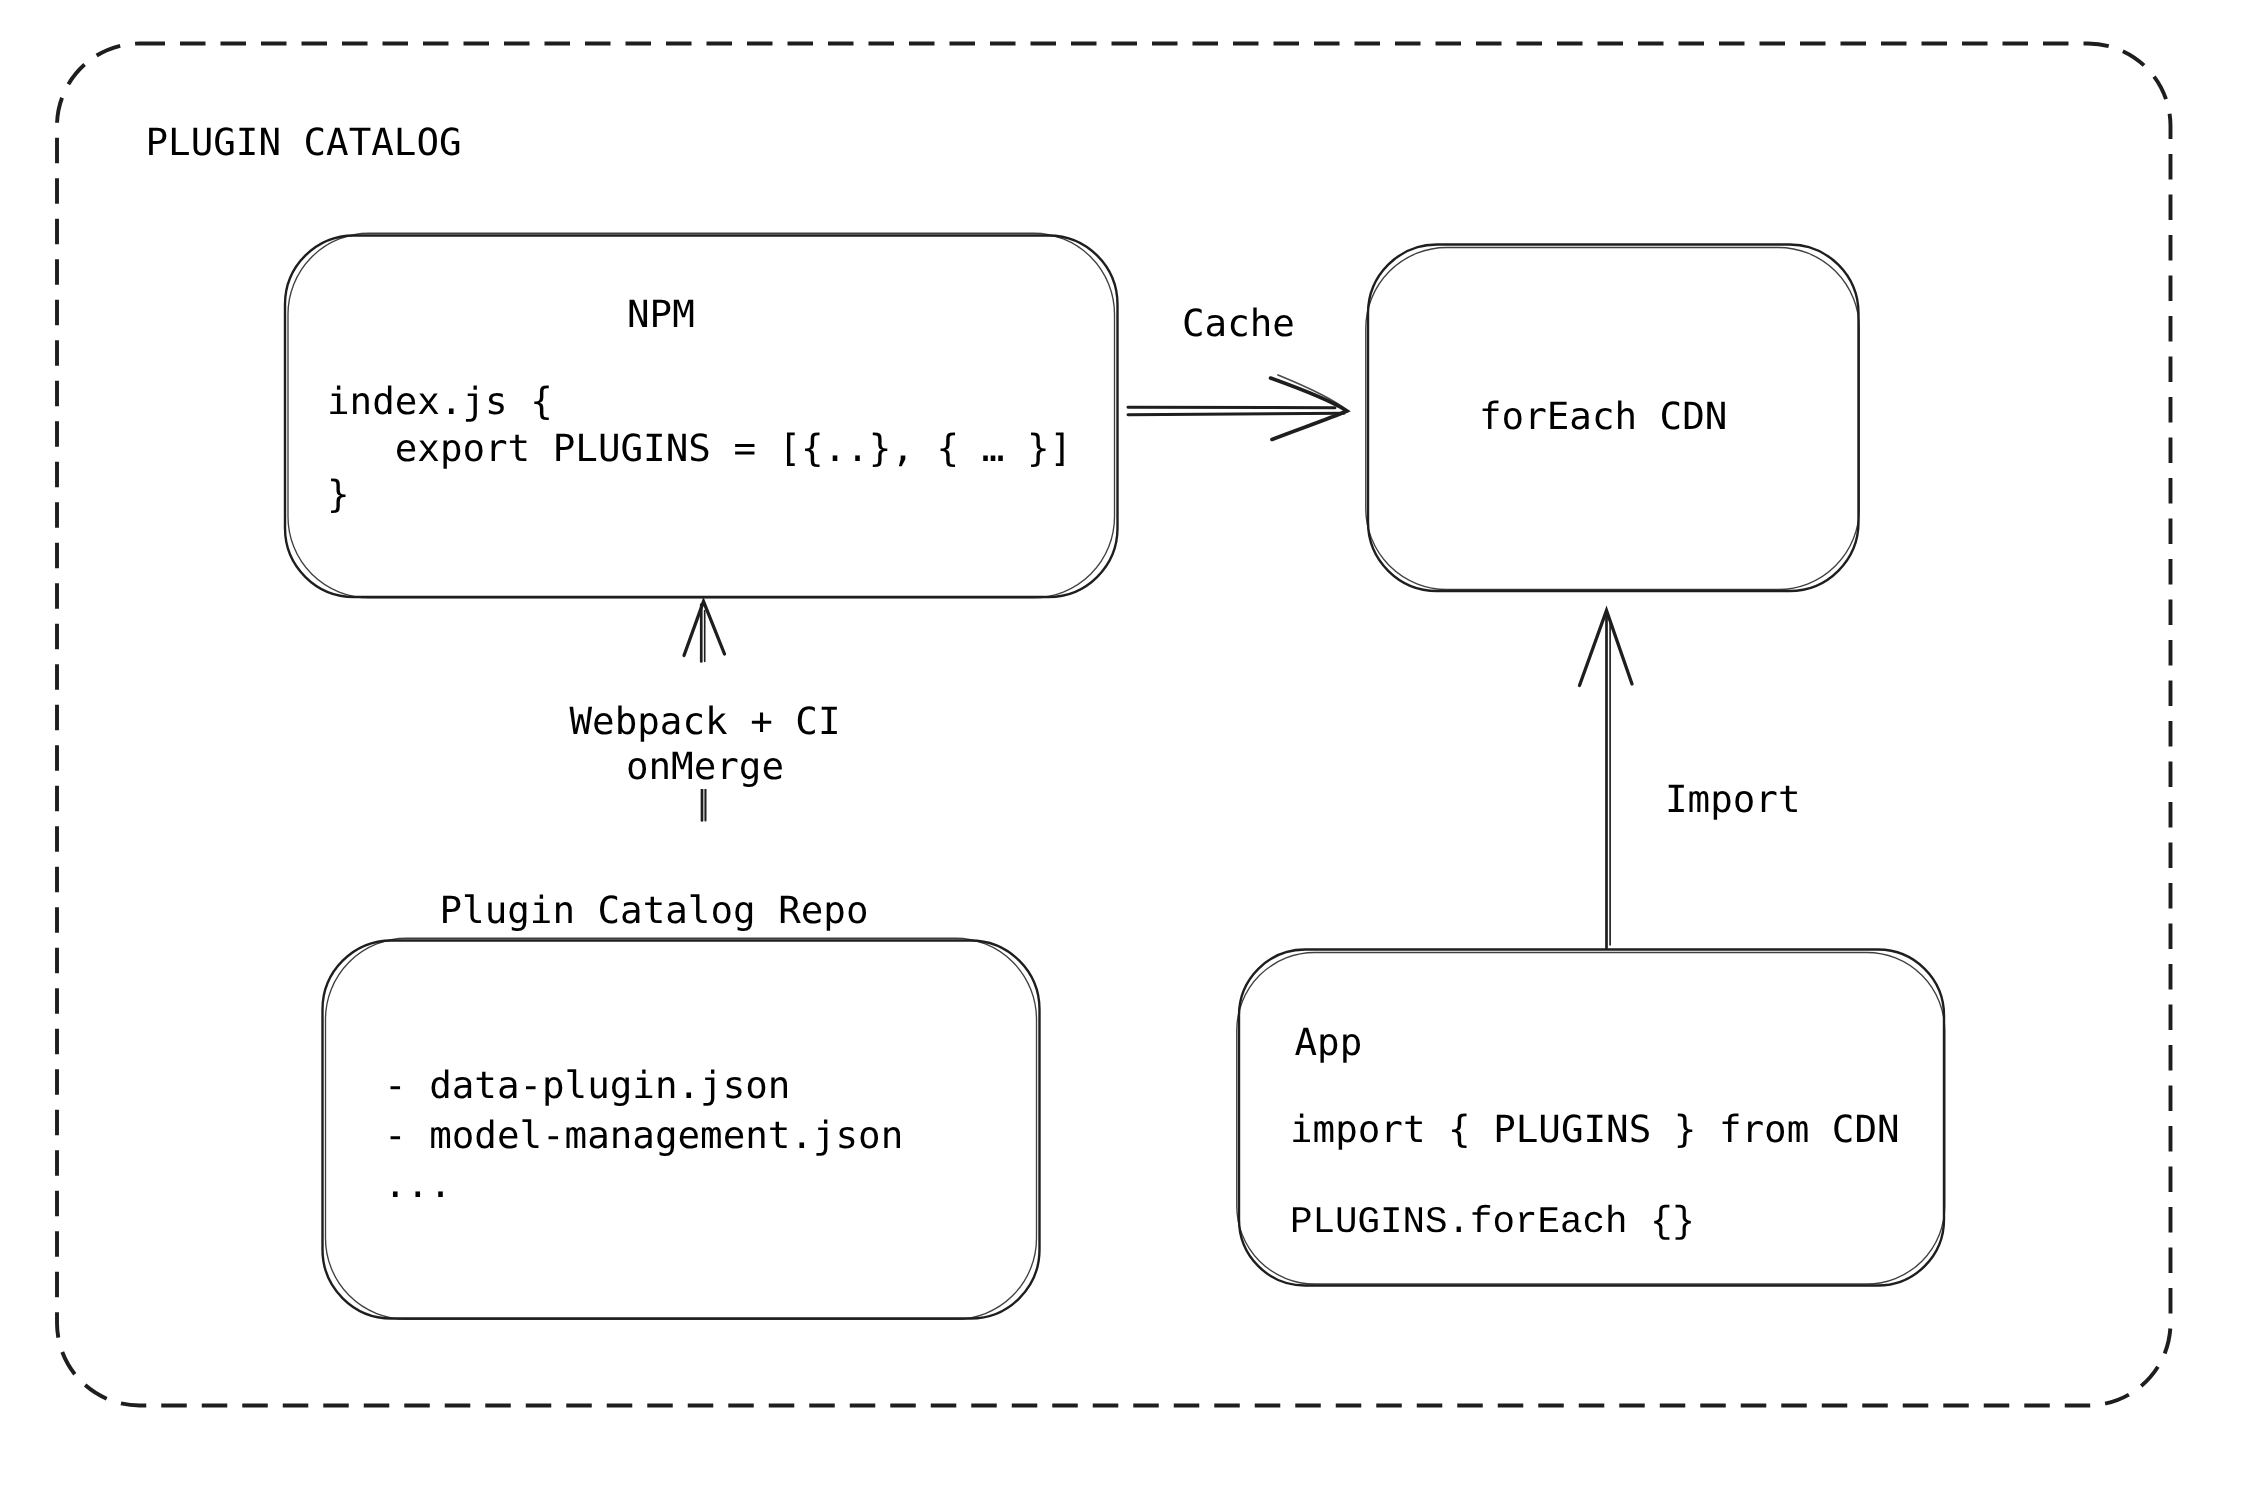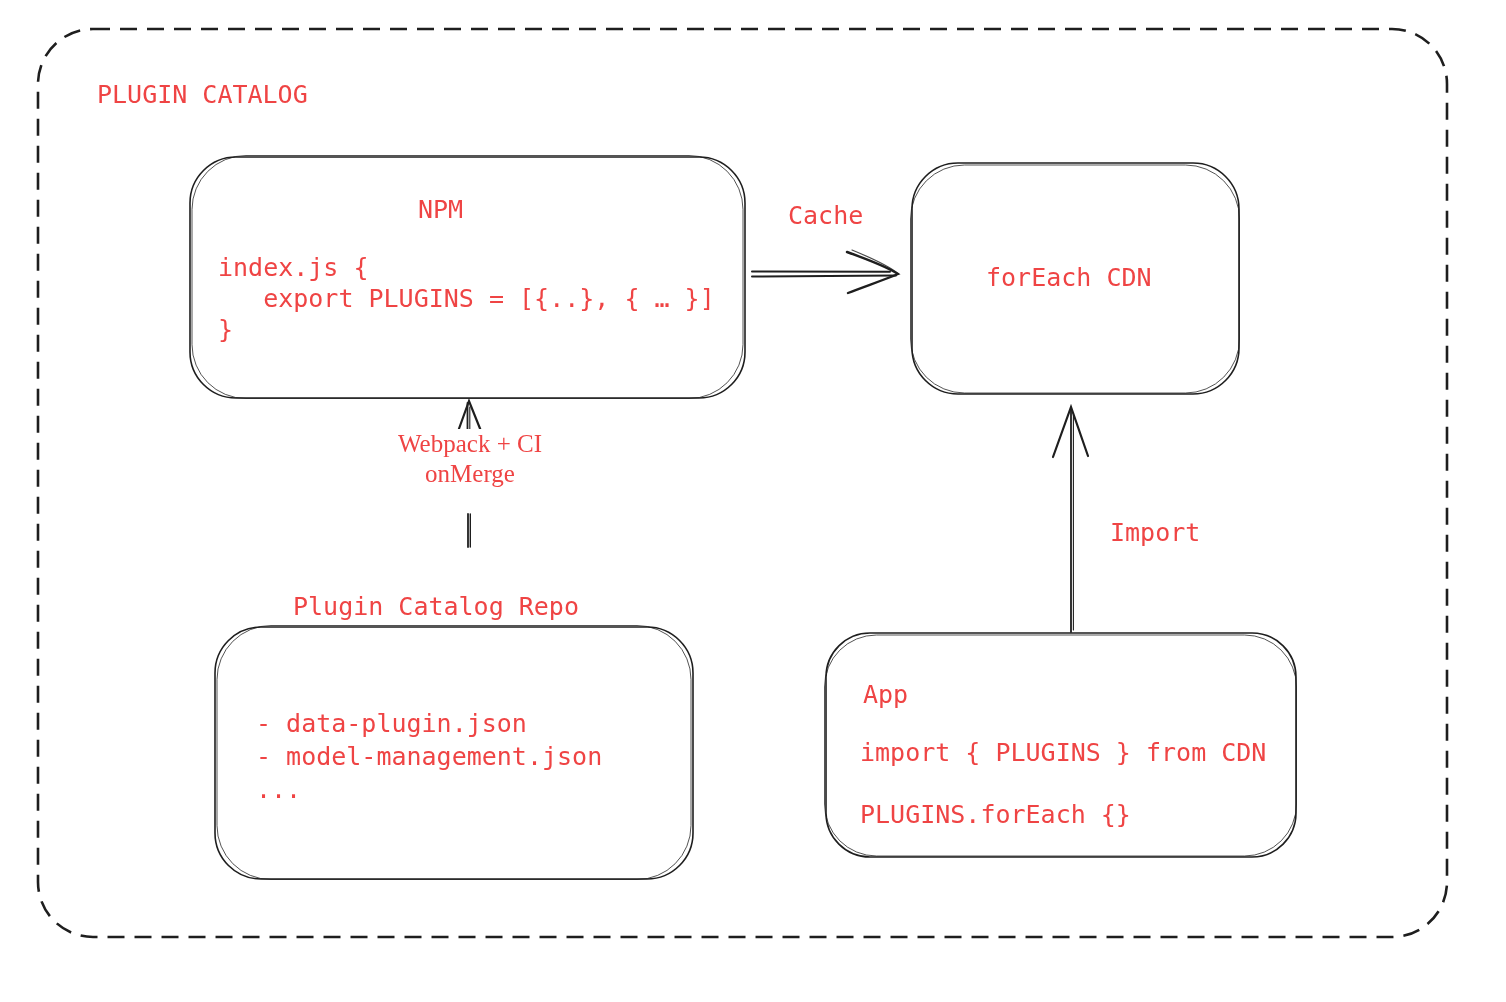--- a/index.html
+++ b/index.html
@@ -19,21 +19,21 @@
   .layer {
     position: absolute;
     left: 0;
     top: 0;
   }
   .t {
     position: absolute;
     font-size: 25px;
     line-height: 32px;
     white-space: pre;
-    color: #ef4444;
+    color: #000000;
     letter-spacing: 0;
   }
   .code-npm   { line-height: 31px; }
   .code-repo  { line-height: 33px; }
   .edge-label-center {
     text-align: center;
     line-height: 30px;
     background: #ffffff;
   }
 </style>
@@ -93,30 +93,30 @@
   <div class="t" style="left:418px; top:194px;">NPM</div>
 
   <div class="t code-npm" style="left:218px; top:252px;">index.js {
    export PLUGINS = [{..}, { … }]
 }</div>
 
   <div class="t" style="left:788px; top:200px;">Cache</div>
 
   <div class="t" style="left:986px; top:262px;">forEach CDN</div>
 
-  <div class="t edge-label-center" style="left:370px; top:429px; width:200px;font-family:Liberation Serif, serif;">Webpack + CI
+  <div class="t edge-label-center" style="left:370px; top:466px; width:200px;">Webpack + CI
 onMerge</div>
 
   <div class="t" style="left:293px; top:567px;margin-top:24px;">Plugin Catalog Repo</div>
 
   <div class="t code-repo" style="left:223px; top:707px;margin-left:33px;">- data-plugin.json
 - model-management.json
 ...</div>
 
   <div class="t" style="left:863px; top:679px;">App</div>
 
   <div class="t" style="left:860px; top:737px;">import { PLUGINS } from CDN</div>
 
-  <div class="t" style="left:860px; top:799px;">PLUGINS.forEach {}</div>
+  <div class="t" style="left:860px; top:799px;font-family:Liberation Mono, monospace;">PLUGINS.forEach {}</div>
 
   <div class="t" style="left:1110px; top:517px;">Import</div>
 
 </div>
 
 </body></html>

